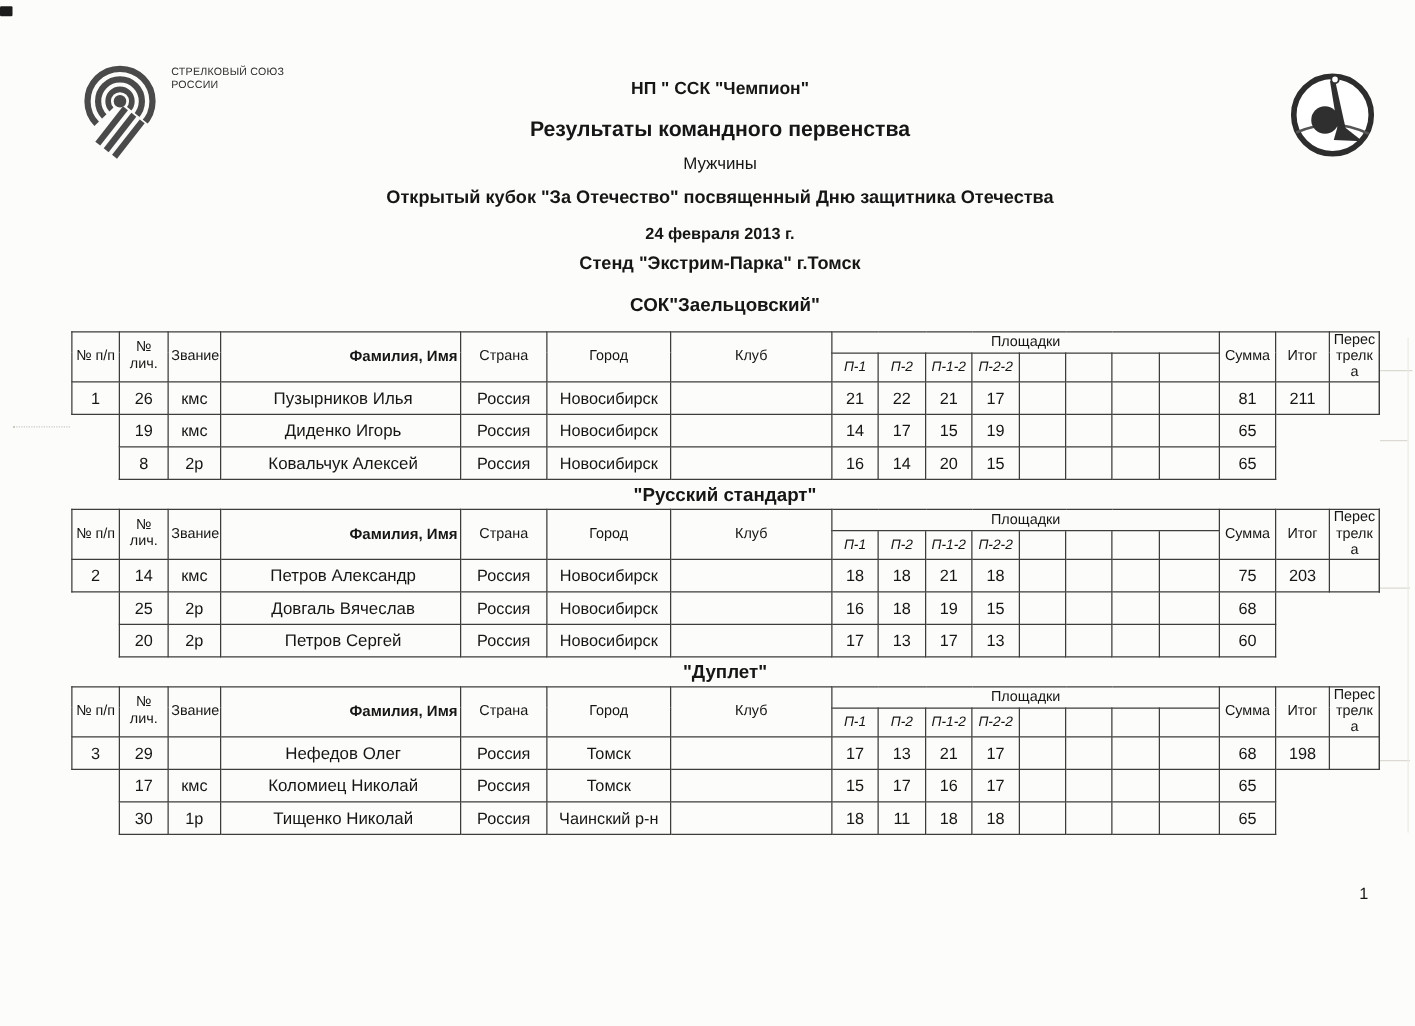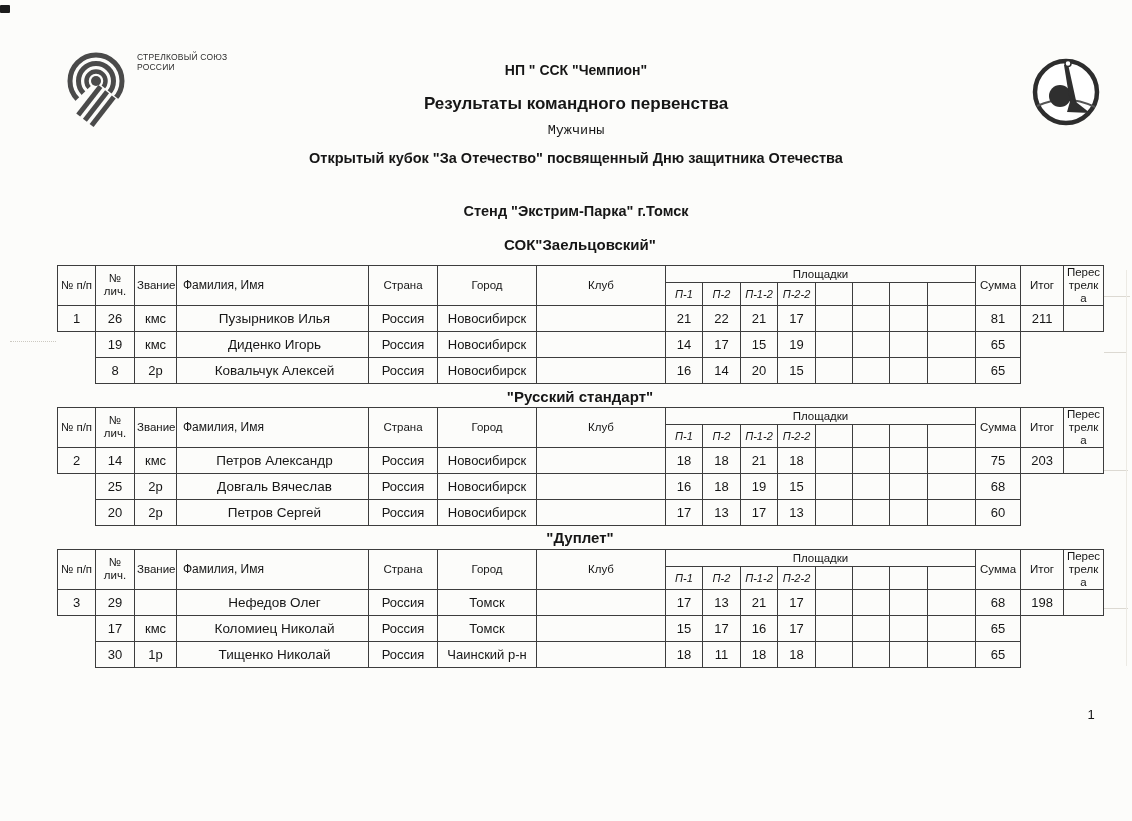--- a/index.html
+++ b/index.html
@@ -11,21 +11,21 @@
     position:relative;
   }
   .page{
     position:absolute;left:0;top:0;width:1132px;height:821px;
     background:#fcfcfa;overflow:hidden;
   }
   
   .ctitle{position:absolute;left:20px;width:1112px;text-align:center;white-space:nowrap;}
   .t-org   {top:62px;  font-size:14px;  font-weight:bold;}
   .t-main  {top:94px;  font-size:17px;  font-weight:bold;}
-  .t-gender{top:123px; font-size:13.5px;font-family:Liberation Mono, monospace;}
+  .t-gender{top:123px; font-size:13.5px;}
   .t-event {top:150px; font-size:14.5px;font-weight:bold;}
   .t-date  {top:179px; font-size:13px;  font-weight:bold;}
   .t-venue {top:203px; font-size:14.5px;font-weight:bold;}
   
   .logo-left{position:absolute;left:62px;top:48px;}
   .logo-left-text{position:absolute;left:137px;top:52px;font-size:8.5px;line-height:10px;color:#2e2e2e;letter-spacing:.2px;}
   .logo-right-text{position:absolute;left:830px;top:70px;width:196px;text-align:right;font-size:8.5px;line-height:10px;color:#2e2e2e;letter-spacing:.2px;}
   .logo-right{position:absolute;left:1030px;top:56px;}
   
   .team-title{position:absolute;left:57px;width:1046px;text-align:center;font-size:15px;font-weight:bold;}
@@ -36,21 +36,21 @@
   table.res th, table.res td{
     border:1px solid #3d3d3d;
     padding:0 2px;
     text-align:center;vertical-align:middle;
     overflow:hidden;
   }
   table.res th{font-size:11.5px;font-weight:normal;line-height:1.12;height:15px;}
   table.res .grp{height:14px;}
   table.res .stations-row th{height:19px;font-size:11px;font-style:italic;}
   table.res td{font-size:13px;height:25px;}
-  table.res .name-h{text-align:left;padding-left:6px;font-size:12px;}
+  table.res .name-h{text-align:right;padding-left:6px;font-size:12px;font-weight:bold;}
   table.res .name-col{text-align:center;padding-left:6px;font-size:13.5px;}
   table.res .shootoff-h{word-break:break-all;}
   table.res .ghost{border:none;background:transparent;}
   
   .page-num{position:absolute;left:1080px;top:707px;width:22px;text-align:center;font-size:13px;}
   .speck{position:absolute;left:0;top:5px;width:10px;height:8px;background:#1c1c1c;border-radius:1px;}
   .af{position:absolute;background:#dcd9d2;height:1px;}
   .af-1{left:1104px;top:296px;width:26px;}
   .af-2{left:1104px;top:352px;width:22px;}
   .af-3{left:1104px;top:470px;width:24px;}
@@ -92,20 +92,21 @@
       <polygon points="38,8 47,49 41,52 34,9" fill="#2f2f2f"></polygon>
       <polygon points="41,42 60,57 37,56" fill="#2f2f2f"></polygon>
       <circle cx="38" cy="7.5" r="3" fill="#fff" stroke="#2f2f2f" stroke-width="1.5"></circle>
     </svg>
   </div>
 
   <div class="ctitle t-org">НП " ССК "Чемпион"</div>
   <div class="ctitle t-main">Результаты командного первенства</div>
   <div class="ctitle t-gender">Мужчины</div>
   <div class="ctitle t-event">Открытый кубок "За Отечество" посвященный Дню защитника Отечества</div>
+  <div class="ctitle t-date">24 февраля 2013 г.</div>
   <div class="ctitle t-venue">Стенд "Экстрим-Парка" г.Томск</div>
 
   <div class="team-title tt-0">СОК"Заельцовский"</div>
   <div class="team-title tt-1">"Русский стандарт"</div>
   <div class="team-title tt-2">"Дуплет"</div>
 
   <div class="tbl tbl-0">
       <table class="res">
         <colgroup>
           <col style="width: 38px;">

